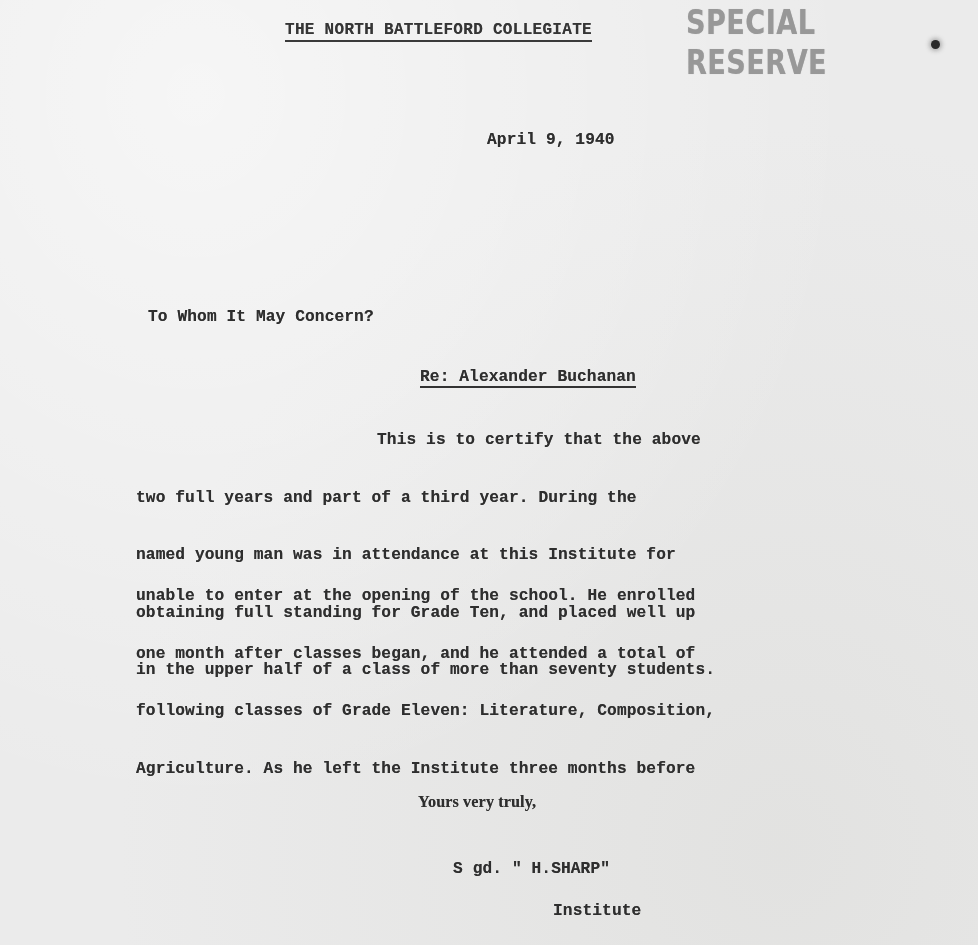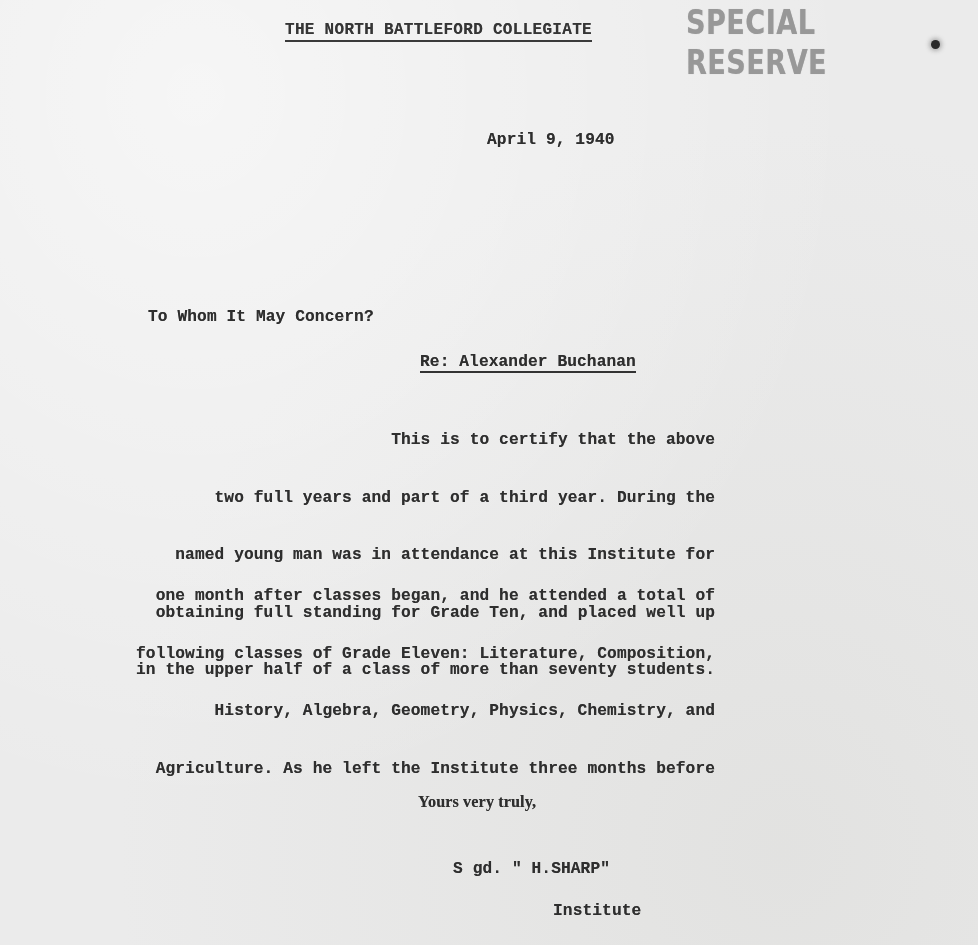--- a/index.html
+++ b/index.html
@@ -39,22 +39,22 @@
     opacity: 0.85;
     text-shadow: 0 0 1px #b0b0b0;
   }
   .ink-blot {
     position: absolute; left: 931px; top: 40px; width: 9px; height: 9px;
     border-radius: 50%; background: #2a2a2a;
     box-shadow: 0 0 4px 2px rgba(60,60,60,0.35);
   }
   .date { left: 487px; top: 131px; }
   .salutation { left: 148px; top: 269px; margin-top: 39px; }
-  .re { left: 420px; top: 353px; border-bottom: 2px solid #333; padding-bottom: 0px; }
-  .para { position: absolute; left: 136px; text-align: right; }
+  .re { left: 420px; top: 368px; border-bottom: 2px solid #333; padding-bottom: 0px; }
+  .para { position: absolute; left: 136px; }
   .para .line { display: block; height: 21.6px; line-height: 21.6px; }
   .p1 { top: 394px; }
   .p2 { top: 550px; }
   .indent { padding-left: 241px; }
   .closing { left: 418px; top: 793px; font-family: Liberation Serif, serif; }
   .signed { left: 453px; top: 860px; }
   .title { left: 553px; top: 902px; }
 </style>
 </head>
 <body>
@@ -71,23 +71,23 @@
 
   <div class="typed para p1">
     <span class="line indent">This is to certify that the above</span>
     <span class="line">two full years and part of a third year. During the</span>
     <span class="line">named young man was in attendance at this Institute for</span>
     <span class="line">obtaining full standing for Grade Ten, and placed well up</span>
     <span class="line">in the upper half of a class of more than seventy students.</span>
   </div>
 
   <div class="typed para p2">
+    <span class="line">unable to enter at the opening of the school. He enrolled</span>
     <span class="line">one month after classes began, and he attended a total of</span>
     <span class="line">following classes of Grade Eleven: Literature, Composition,</span>
-    <span class="line">History, Algebra, Geometry, Physics, Chemistry, and</span>
     <span class="line">Agriculture. As he left the Institute three months before</span>
     
     
     
   </div>
 
   <div class="typed closing">Yours very truly,</div>
   <div class="typed signed">S gd. " H.SHARP"</div>
   <div class="typed title">Institute</div>
 

